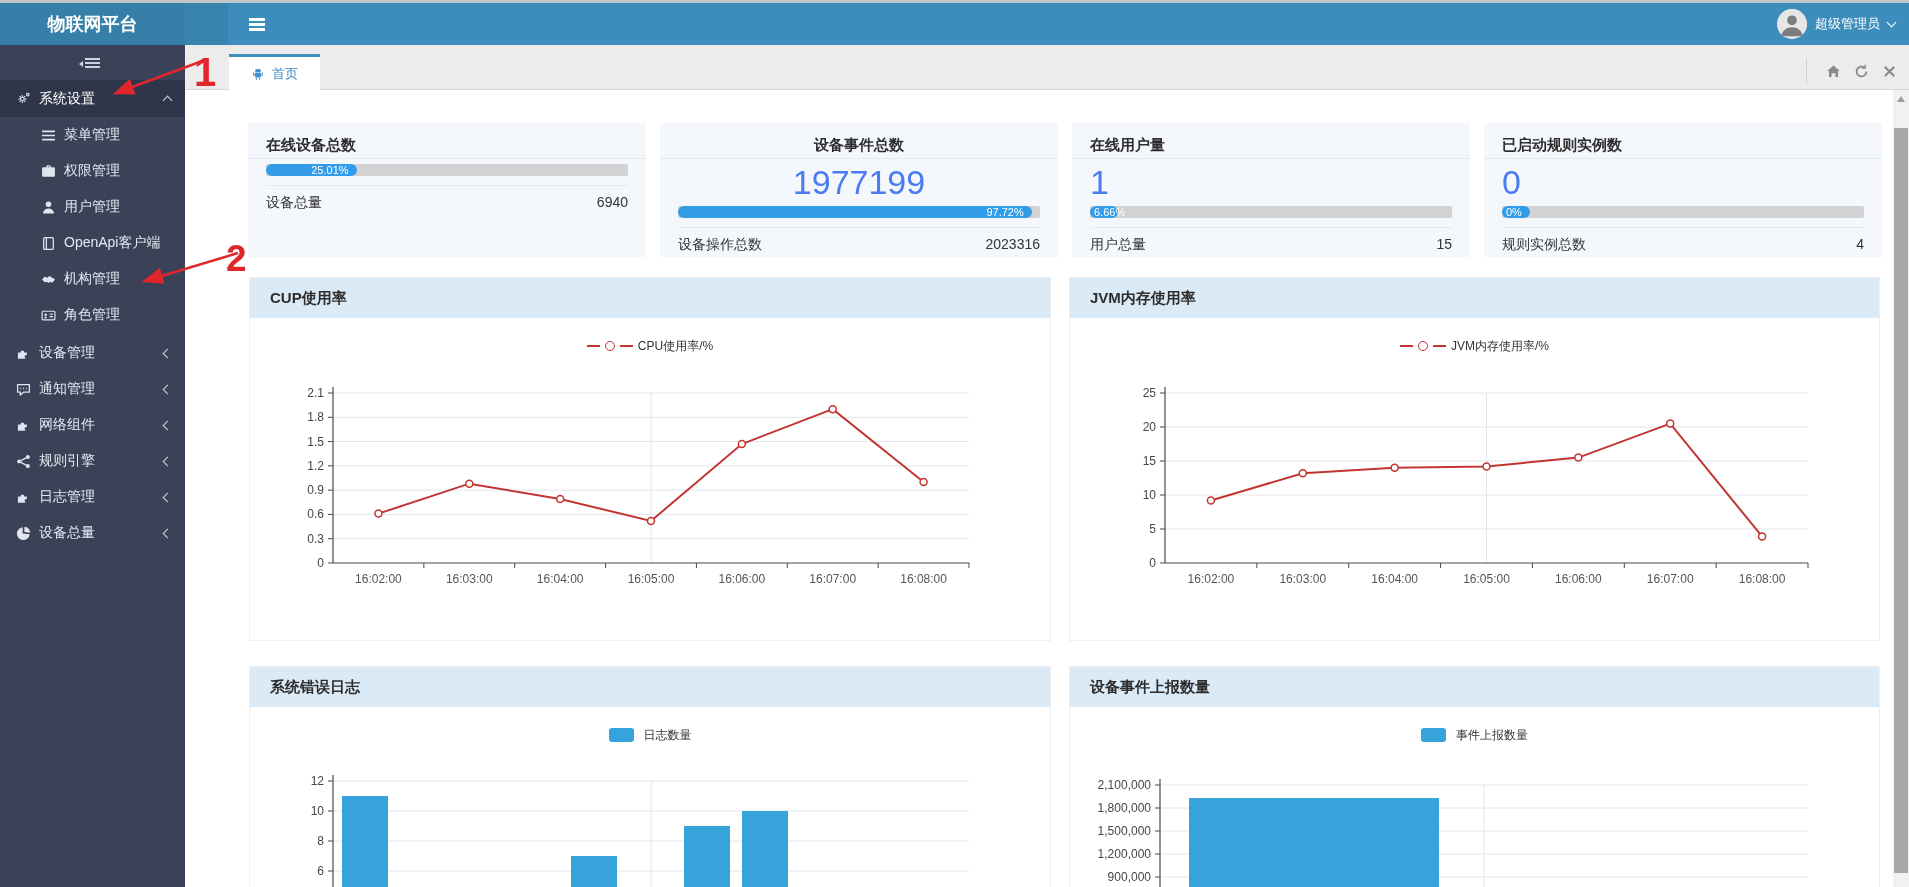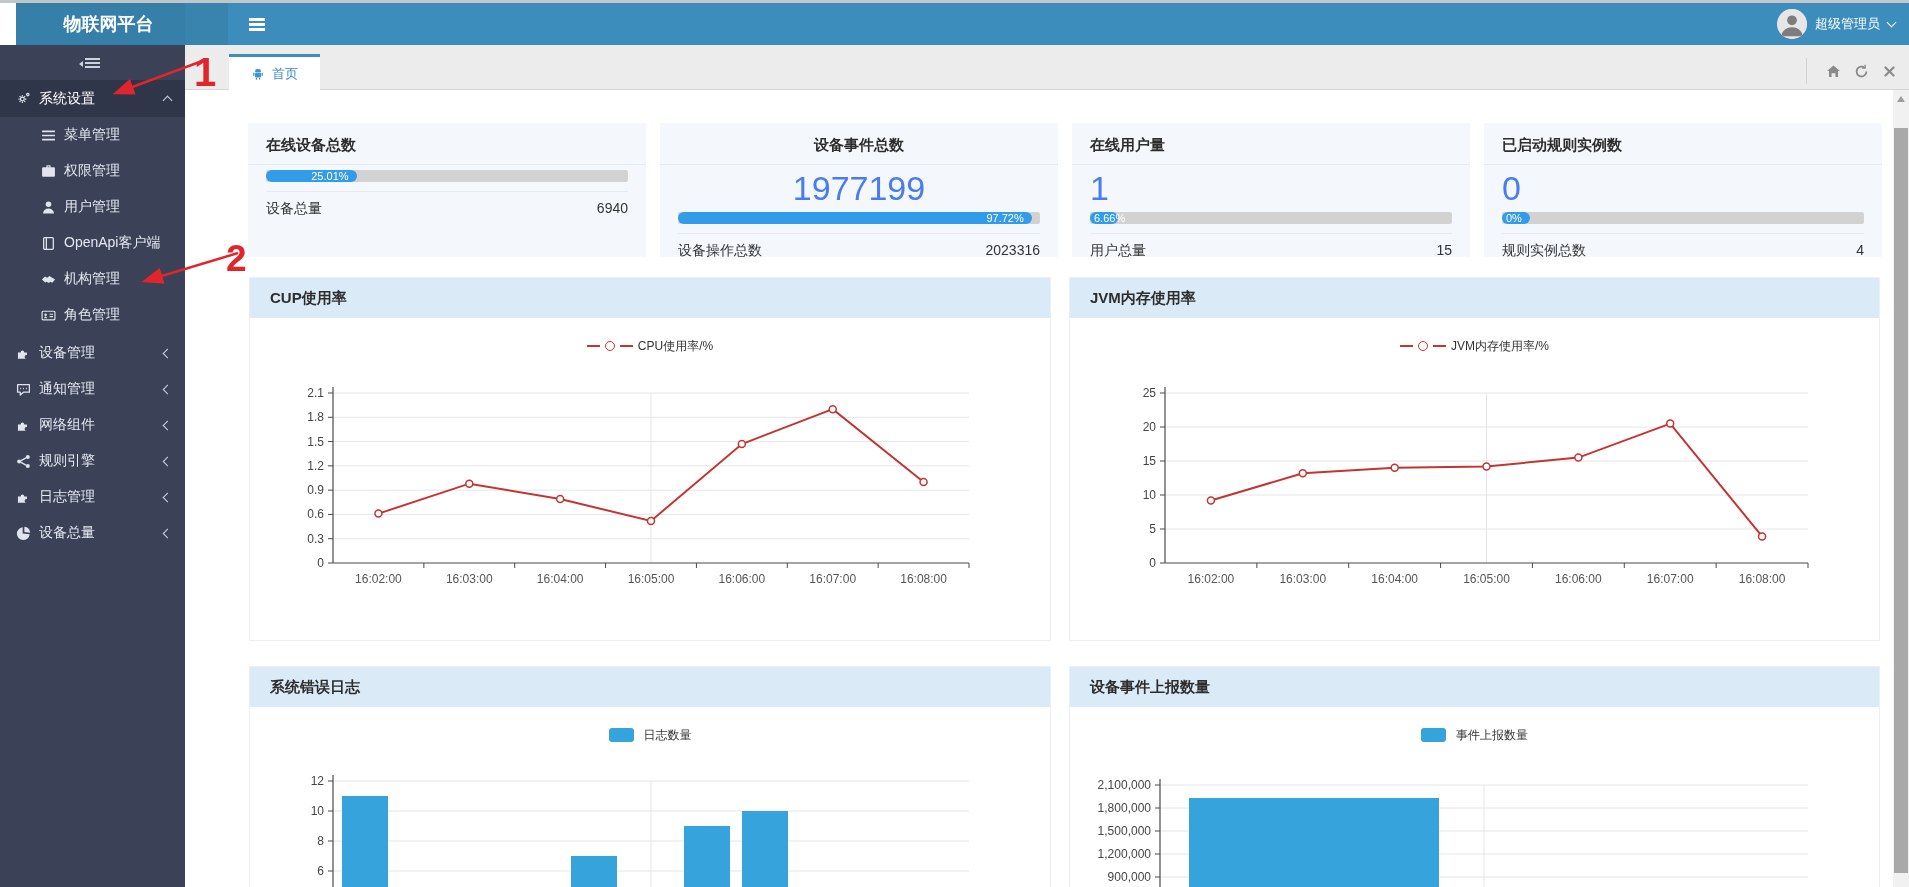--- a/index.html
+++ b/index.html
@@ -2,21 +2,21 @@
 <html><head>
 <meta charset="utf-8">
 <style>
   html,body{margin:0;padding:0;overflow:hidden;background:#fff;
     font-family:"Liberation Sans","DejaVu Sans",sans-serif;}
   #app{position:relative;width:1909px;height:887px;overflow:hidden;background:#fff;}
 
   
   .topstrip{position:absolute;left:0;top:0;width:1909px;height:3px;background:#c2c6c9;}
   .topbar{position:absolute;left:0;top:3px;width:1909px;height:42px;}
-  .logo{position:absolute;left:16px;top:0;width:185px;height:42px;background:#367fa9;
+  .logo{position:absolute;left:0;top:0;width:185px;height:42px;background:#367fa9;
     color:#fff;font-size:18px;font-weight:bold;text-align:center;line-height:42px;cursor:pointer;}
   .navbar{position:absolute;left:185px;top:0;right:0;height:42px;background:#3c8dbc;}
   .nav-shade{position:absolute;left:0;top:0;width:43px;height:42px;background:#3884ae;}
   .hamburger{position:absolute;left:52px;top:0;width:40px;height:42px;background:transparent;border:0;cursor:pointer;}
   .hamb-bars{position:absolute;left:12px;top:15px;width:16px;height:2.5px;background:#fff;
     box-shadow:0 5px 0 #fff,0 10px 0 #fff;}
   .user{position:absolute;right:14px;top:0;height:42px;display:flex;align-items:center;gap:8px;
     color:#fff;font-size:13px;cursor:pointer;}
   .avatar{width:30px;height:30px;border-radius:50%;overflow:hidden;background:#e8e8e8;display:block;}
   .chev{display:inline-block;width:6px;height:6px;border-right:1.6px solid currentColor;
@@ -51,21 +51,21 @@
   .tab-tools{position:absolute;right:12px;bottom:5px;display:flex;align-items:center;gap:13px;color:#8a8a8a;}
   .tab-tools .sep{width:1px;height:26px;background:#d2d2d2;margin-right:6px;}
   .tool{width:15px;height:15px;cursor:pointer;color:#8a8a8a;}
   .tool svg{display:block;width:100%;height:100%;}
 
   .content{position:absolute;left:0;top:45px;right:0;bottom:0;background:#fff;overflow:hidden;}
 
   
   .card{position:absolute;top:33px;width:398px;height:134px;background:#f4f8fd;box-sizing:border-box;}
   .card.c0{left:63px;} .card.c1{left:475px;text-align:center;} .card.c2{left:887px;} .card.c3{left:1299px;}
-  .card-title{padding:13px 18px 9px;font-size:15px;font-weight:bold;color:#2d2d2d;
+  .card-title{padding:13px 18px 3px;font-size:15px;font-weight:bold;color:#2d2d2d;
     border-bottom:1px solid #e3eaf2;}
   .card-num{padding:4px 18px 0;font-size:34px;color:#4a7cf0;font-weight:500;line-height:38px;}
   .progress{position:relative;margin:5px 18px 0;height:12px;border-radius:2px;background:#d2d2d2;}
   .progress .fill{position:absolute;left:0;top:0;bottom:0;min-width:28px;border-radius:6px;background:#329ce8;}
   .progress .plabel{position:absolute;top:0;font-size:11px;line-height:12px;color:#fff;white-space:nowrap;}
   .card-footer{margin:9px 18px 0;padding-top:8px;border-top:1px solid #e3eaf2;
     display:flex;justify-content:space-between;font-size:14px;color:#333;}
 
   
   .panel{position:absolute;box-sizing:border-box;background:#fff;border:1px solid #eceff3;}

